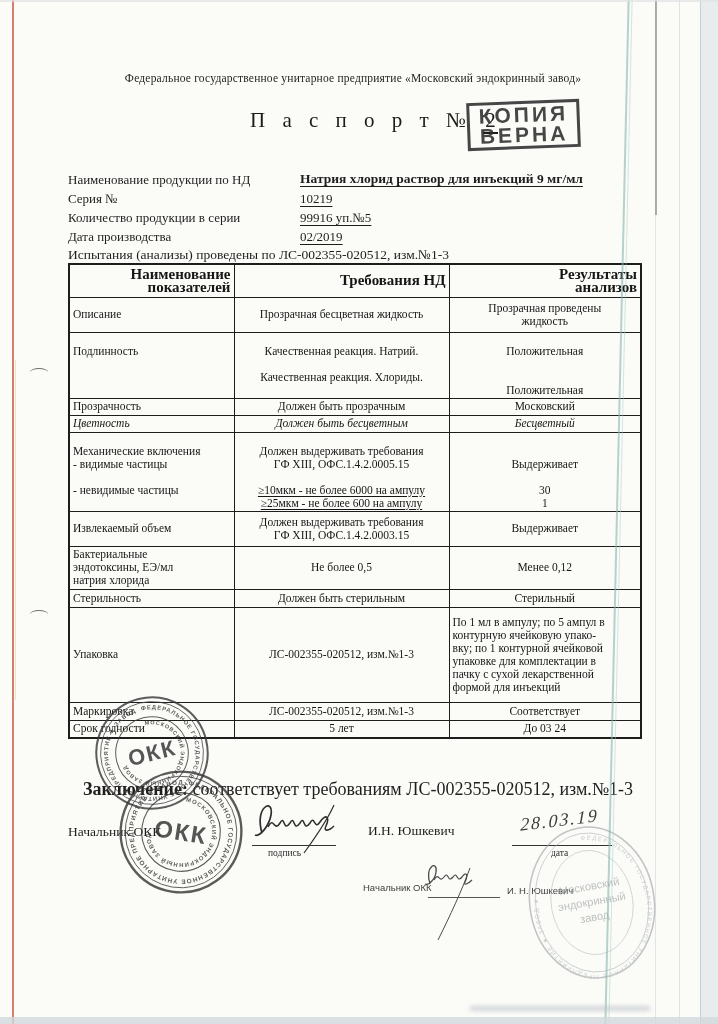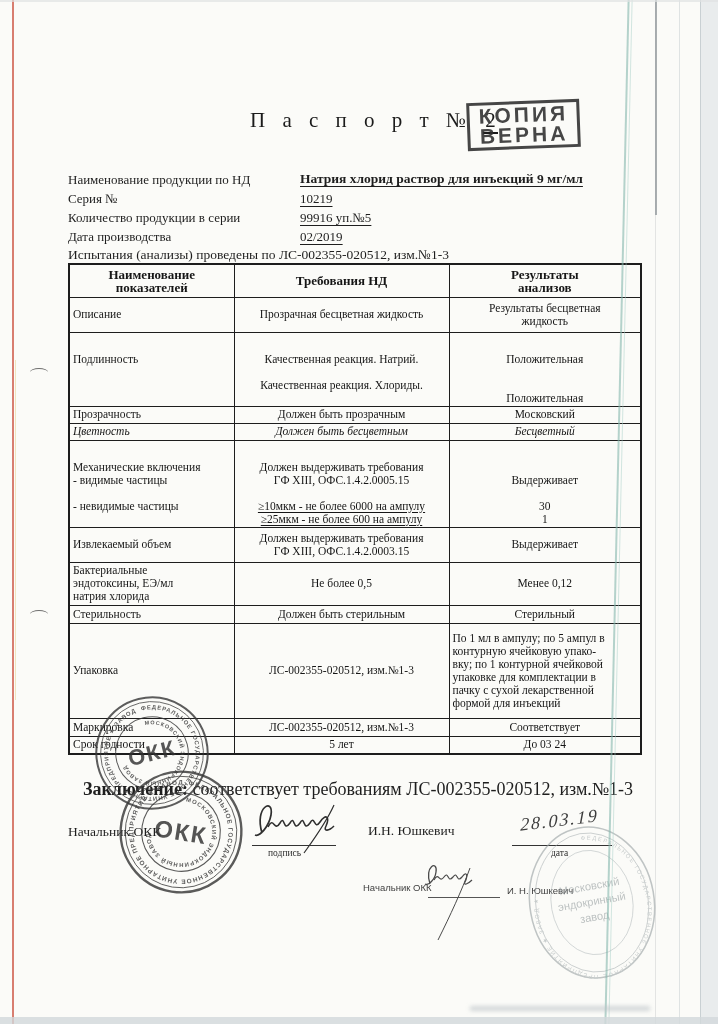--- a/index.html
+++ b/index.html
@@ -36,25 +36,25 @@
   .info-label { left:68px; font-size:13px; }
   .info-value { left:300px; font-size:13px; text-decoration:underline; text-underline-offset:3px; }
   .info-value.b { font-weight:bold; font-size:13.5px; }
   .tests-line { left:68px; top:247px; font-size:13.5px; }
 
   
   table.res { position:absolute; left:68px; top:263px; width:572px; border-collapse:collapse; table-layout:fixed;
       font-size:11.5px; line-height:13px; color:#161616; }
   table.res th, table.res td { border:1px solid #1d1d1d; vertical-align:middle; padding:1px 3px; }
   table.res { border:2px solid #1d1d1d; }
-  table.res th { font-weight:bold; font-size:13px; text-align:center; white-space:pre-line; height:33px; }
+  table.res th { font-weight:bold; font-size:15px; text-align:right; white-space:pre-line; height:33px; }
   td.c-name { text-align:left; padding-left:5px; white-space:pre-line; }
   td.c-mid, td.c-res { text-align:center; white-space:pre-line; }
   td.left { text-align:left; padding-left:5px; }
-  tr.top td { vertical-align:top; padding-top:20px; }
+  tr.top td { vertical-align:top; padding-top:12px; }
   .ln { min-height:13px; }
   .ln.u { text-decoration:underline; text-underline-offset:2px; }
 
   
   .conclusion { left:68px; top:779px; font-size:18px; width:580px;text-align:center; }
   .conclusion b { font-weight:bold; }
   .sig-role { left:68px; top:824px; font-size:13.5px; }
   .sign-line-1 { left:252px; top:845px; width:84px; height:1px; background:#333; }
   .sign-cap { left:268px; top:848px; font-size:9.5px; color:#2c2c2c; }
   .signer-name { left:368px; top:823px; font-size:13.5px; }
@@ -69,20 +69,21 @@
 
   .stamp-svg { z-index:6; opacity:.82; }
   .corner-stamp { z-index:5; opacity:.6; }
   svg text { font-family:"Liberation Sans", sans-serif; }
 </style>
 </head>
 <body>
 
 <div id="page">
 
+  <div class="abs org-line">Федеральное государственное унитарное предприятие «Московский эндокринный завод»</div>
 
   <div class="abs doc-title"><span>П а с п о р т  №</span> <span class="num">2</span></div>
 
   <div class="abs copy-stamp">
     <div>КОПИЯ</div>
     <div>ВЕРНА</div>
   </div>
 
   <div class="abs info-label" style="top:172px">Наименование продукции по НД</div>
   <div class="abs info-value b" style="top:171px">Натрия хлорид раствор для инъекций 9 мг/мл</div>
@@ -106,21 +107,21 @@
 показателей</th>
         <th>Требования НД</th>
         <th>Результаты
 анализов</th>
       </tr>
     </thead>
     <tbody>
         <tr style="height: 35px;">
           <td class="c-name">Описание</td>
           <td class="c-mid">Прозрачная бесцветная жидкость</td>
-          <td class="c-res">Результаты бесцветная
+          <td class="c-res">Прозрачная проведены
 жидкость</td>
         </tr>
         <tr class="top" style="height: 48px;">
           <td class="c-name">Подлинность</td>
           <td class="c-mid"><div class="ln">Качественная реакция. Натрий.</div><div class="ln"></div><div class="ln">Качественная реакция. Хлориды.</div></td>
           <td class="c-res"><div class="ln">Положительная</div><div class="ln"></div><div class="ln"></div><div class="ln">Положительная</div></td>
         </tr>
         <tr style="height: 17px;">
           <td class="c-name">Прозрачность</td>
           <td class="c-mid">Должен быть прозрачным</td>

